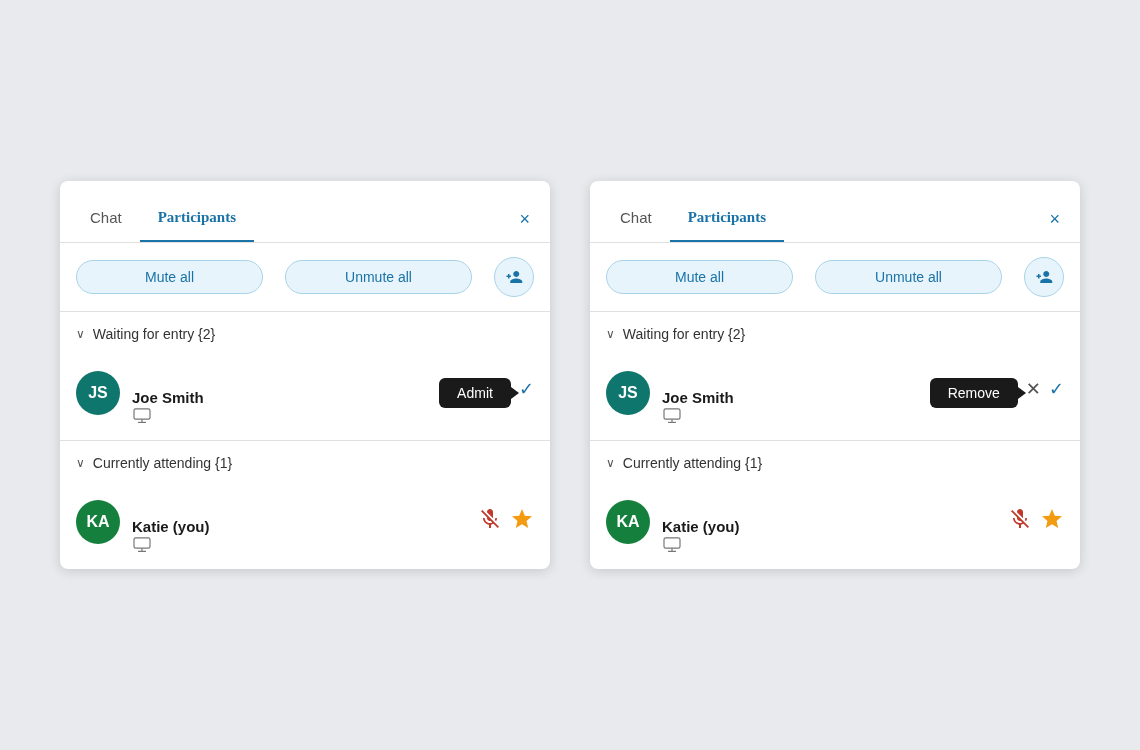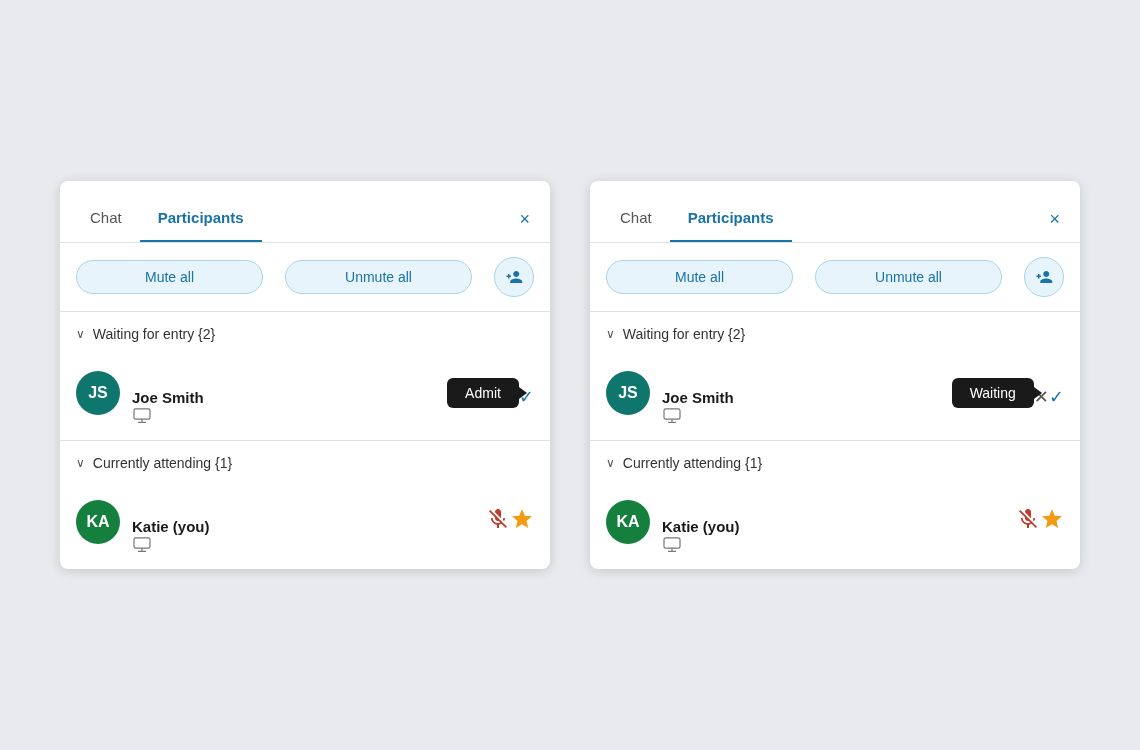--- a/index.html
+++ b/index.html
@@ -39,20 +39,21 @@
       font-size: 15px;
       cursor: pointer;
       color: #555;
       border-bottom: 2px solid transparent;
       user-select: none;
     }
     .tab.active {
       color: #1a73a7;
       border-bottom: 2px solid #1a73a7;
       font-weight: 600;
+      font-family: Liberation Serif, serif;
     }
     .close-btn {
       margin-left: auto;
       font-size: 18px;
       color: #1a73a7;
       cursor: pointer;
       padding: 8px;
       line-height: 1;
     }
     
@@ -131,21 +132,22 @@
       color: #1a1a1a;
       margin-top: 31px;
     }
     .device-icon {
       font-size: 16px;
       color: #777;
       margin-top: 2px;
     }
     .participant-actions {
       display: flex;
-      align-items: flex-end;
+      align-items: flex-start;
+      gap: 8px;
       margin-left: auto;
     }
     
     .admit-btn {
       background: #1a1a1a;
       color: #fff;
       border: none;
       padding: 7px 18px;
       border-radius: 6px;
       font-size: 14px;
@@ -292,21 +294,21 @@
         <div class="participant-name">Joe Smith</div>
         <div class="device-icon">
           <svg width="20" height="16" viewBox="0 0 24 20" fill="#777">
             <rect x="2" y="1" width="20" height="13" rx="2" ry="2" stroke="#777" stroke-width="1.5" fill="none"></rect>
             <line x1="12" y1="14" x2="12" y2="18" stroke="#777" stroke-width="1.5"></line>
             <line x1="7" y1="18" x2="17" y2="18" stroke="#777" stroke-width="1.5"></line>
           </svg>
         </div>
       </div>
       <div class="participant-actions">
-        <button class="admit-btn">Waiting</button>
+        <button class="admit-btn">Remove</button>
         <span class="x-mark" style="font-size:18px; color:#555; cursor:pointer;">✕</span>
         <span class="checkmark blue">✓</span>
       </div>
     </div>
     <div class="divider"></div>
 
     <div class="section-header">
       <span class="chevron">∨</span>
       <span>Currently attending {1}</span>
     </div>

